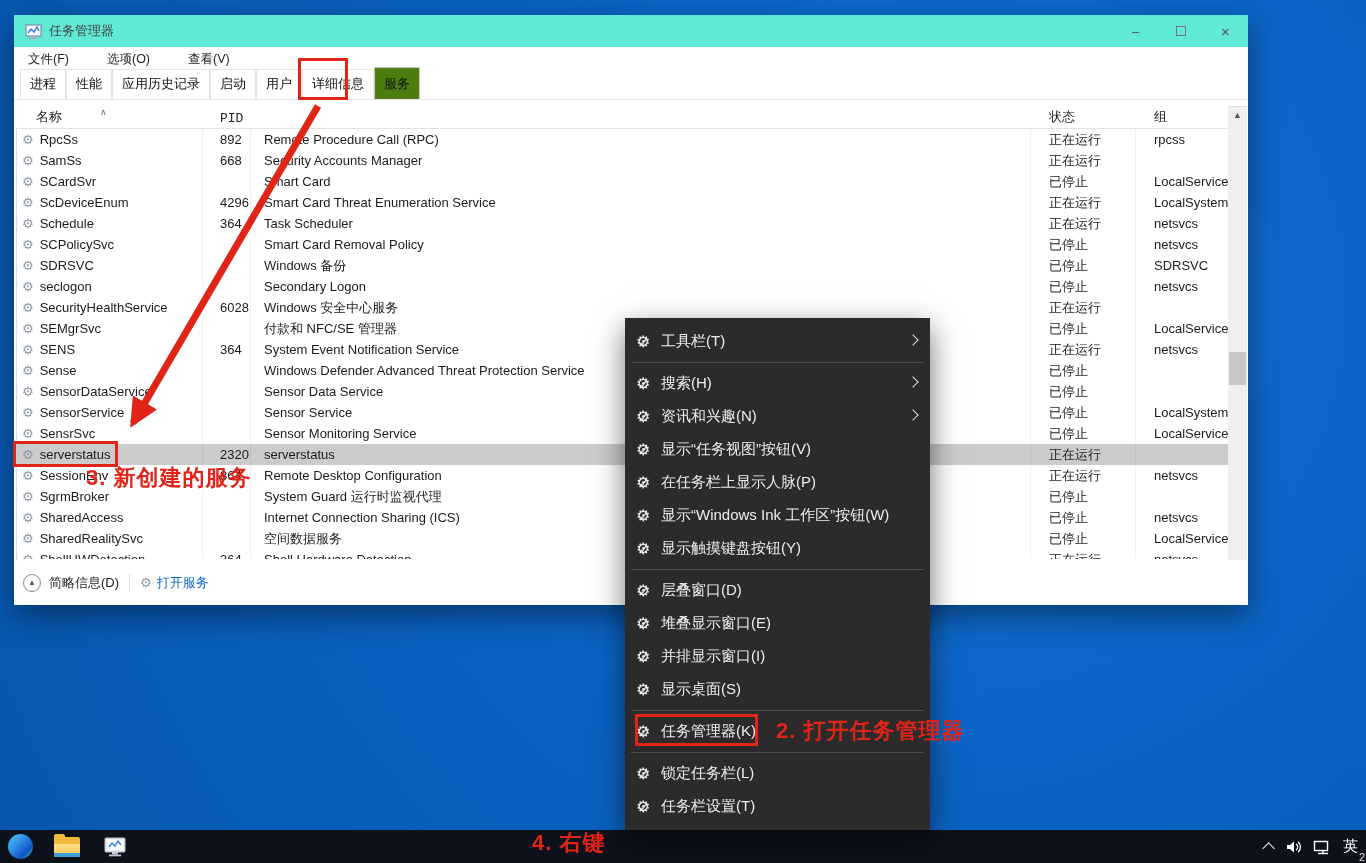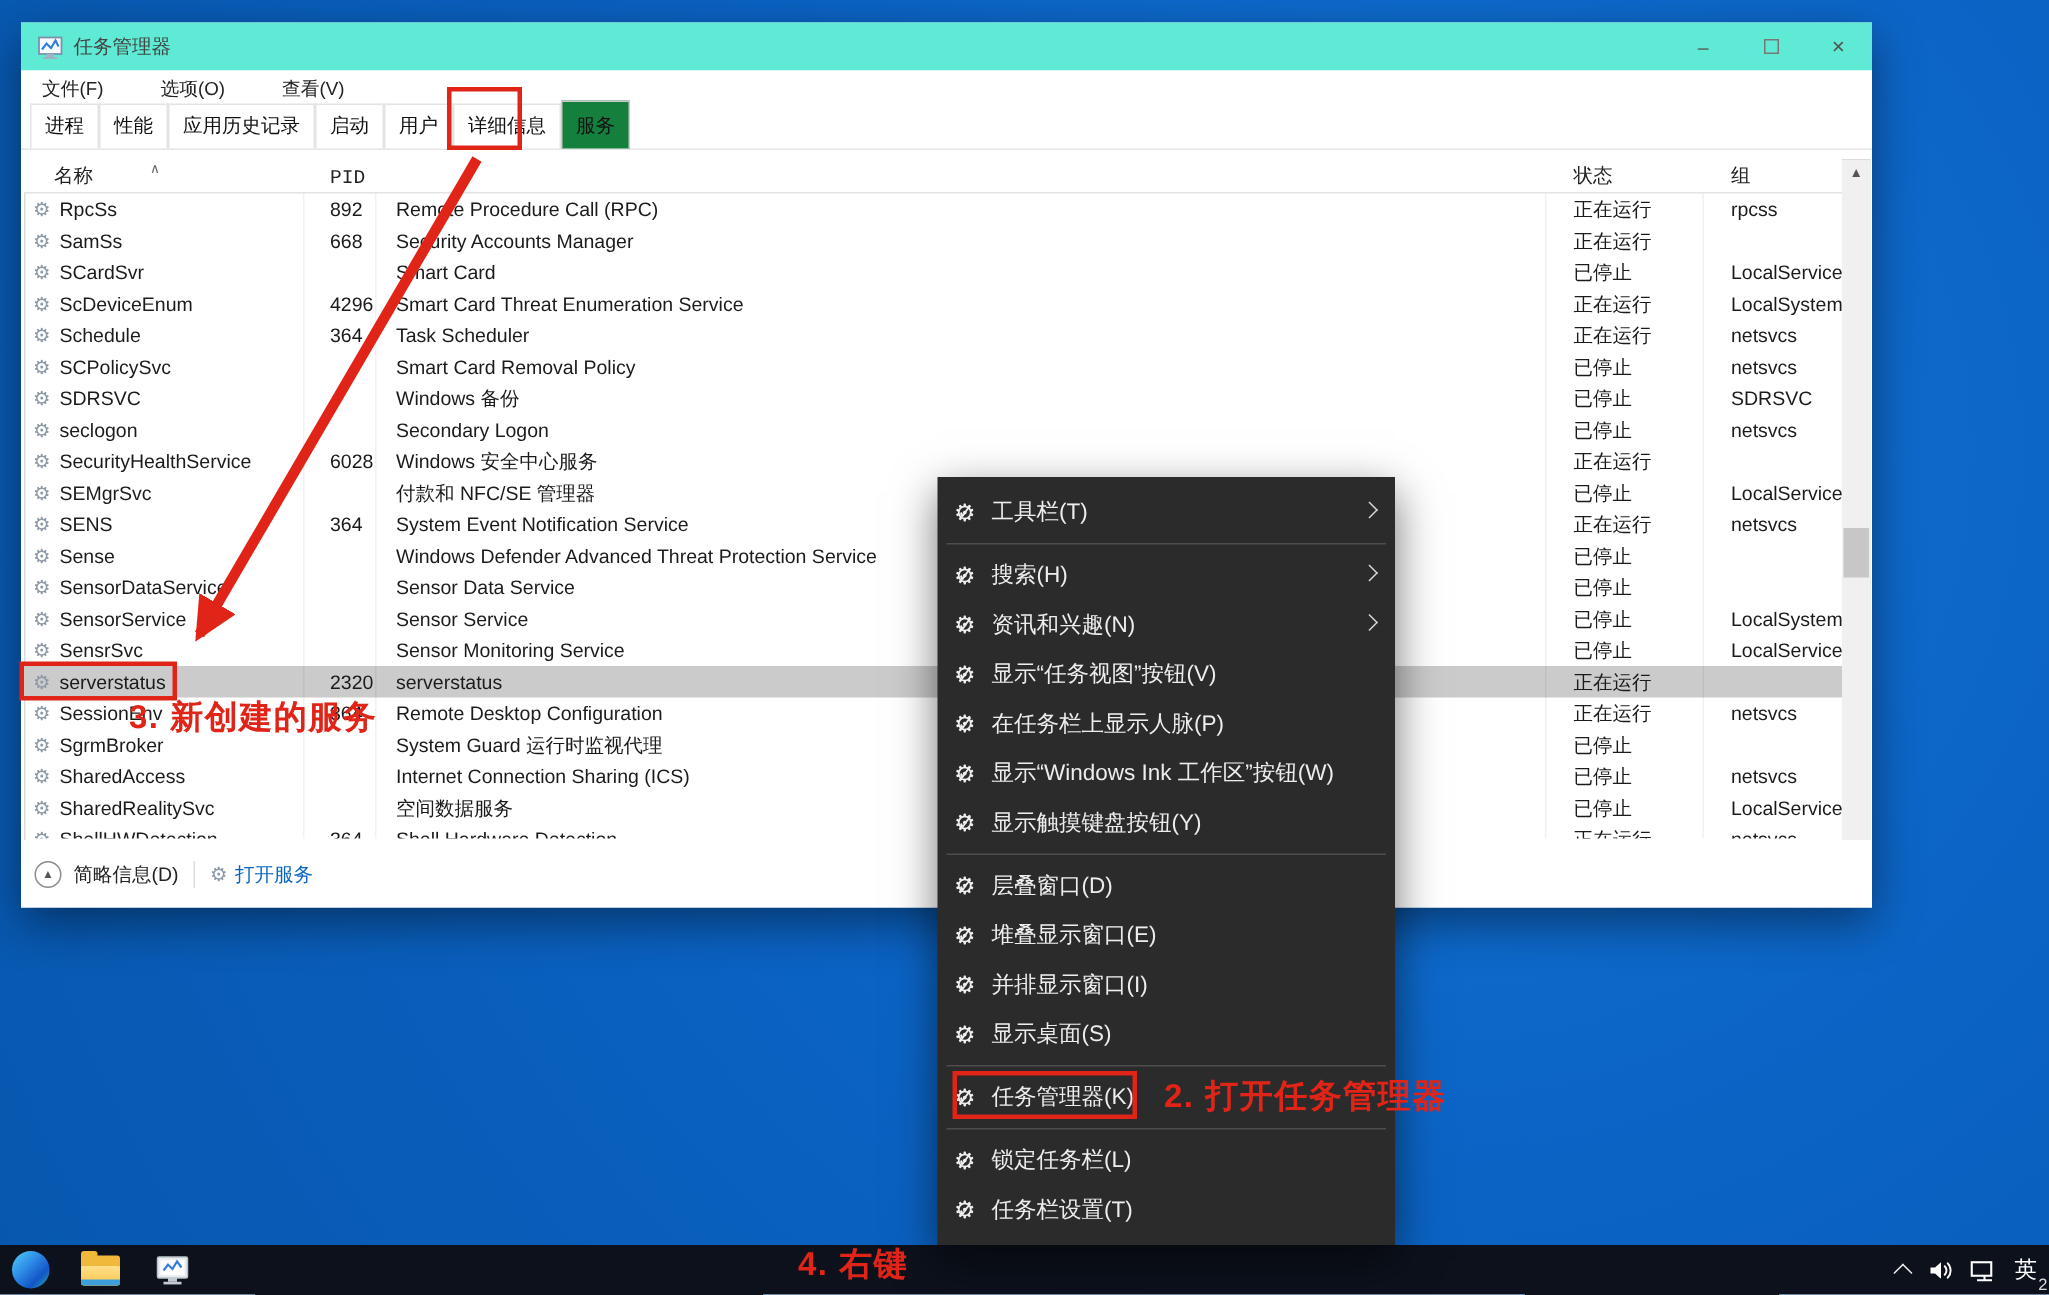--- a/index.html
+++ b/index.html
@@ -24,21 +24,21 @@
   .cap-max i { display:block; width:10px; height:10px; border:1px solid #777; }
   .cap-close { font-size:15px; }
 
   .menubar { position:absolute; left:0; top:32px; right:0; height:24px; background:#fff;
     display:flex; align-items:flex-end; font-size:12.5px; color:#222;gap:14px; }
   .menubar span { padding:3px 10px; margin-left:4px; }
 
   .tabs { position:absolute; left:6px; top:55px; height:29px; display:flex; align-items:flex-end; }
   .tab { font-size:13px; color:#111; padding:5px 9px 6px; border:1px solid #e4e4e4;
     background:#fff; margin-right:0; border-bottom:none; position:relative;text-align:right; }
-  .tab.active { border-color:#c9c9c9; padding-top:7px; background:#15803d; z-index:1; }
+  .tab.active { border-color:#c9c9c9; padding-top:7px; background:#4d7c0f; z-index:1; }
   .tabs-underline { position:absolute; left:0; top:84px; right:0; height:1px; background:#e6e6e6; }
 
   
   .tbl-frame { position:absolute; left:2px; top:91px; width:1231px; height:469px;
     border:1px solid #dcdcdc; background:#fff; }
   .sort-chip { position:absolute; left:86px; top:92px; font-size:9px; color:#666; z-index:3; }
   .thead { position:absolute; left:2px; top:91px; width:1212px; height:22px; background:#fff; }
   .thead .hcell { position:absolute; top:0; height:22px; font-size:13px; color:#222;
     display:flex; align-items:flex-end; padding-bottom:2px; }
   .h-name   { left:6px;    width:178px; padding-left:14px; }

